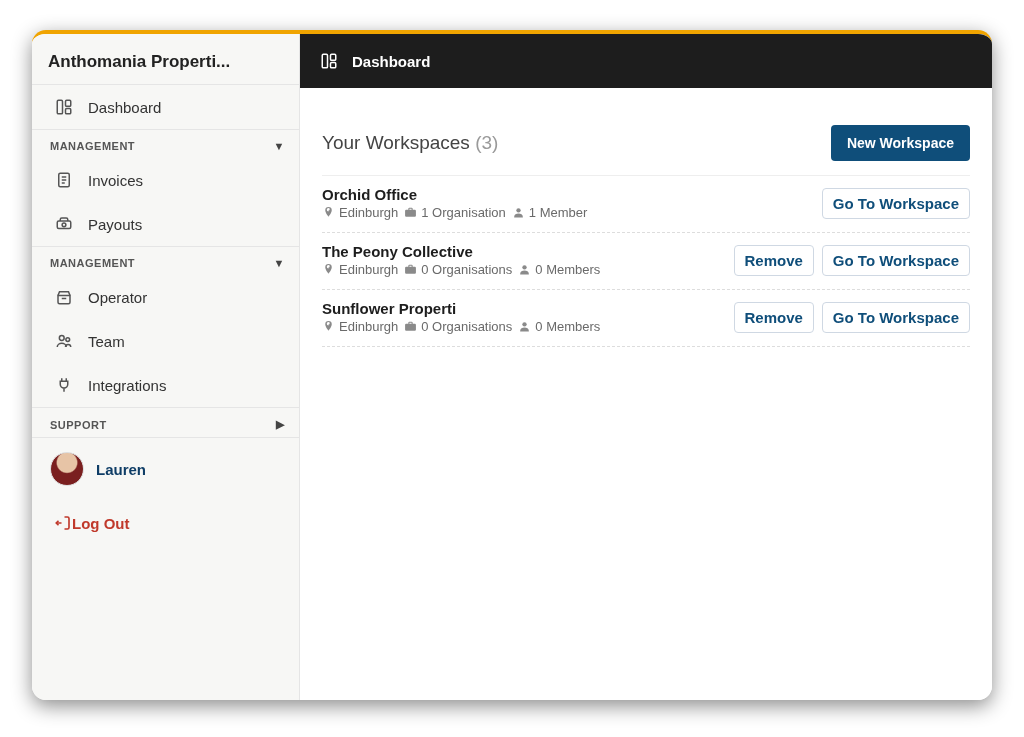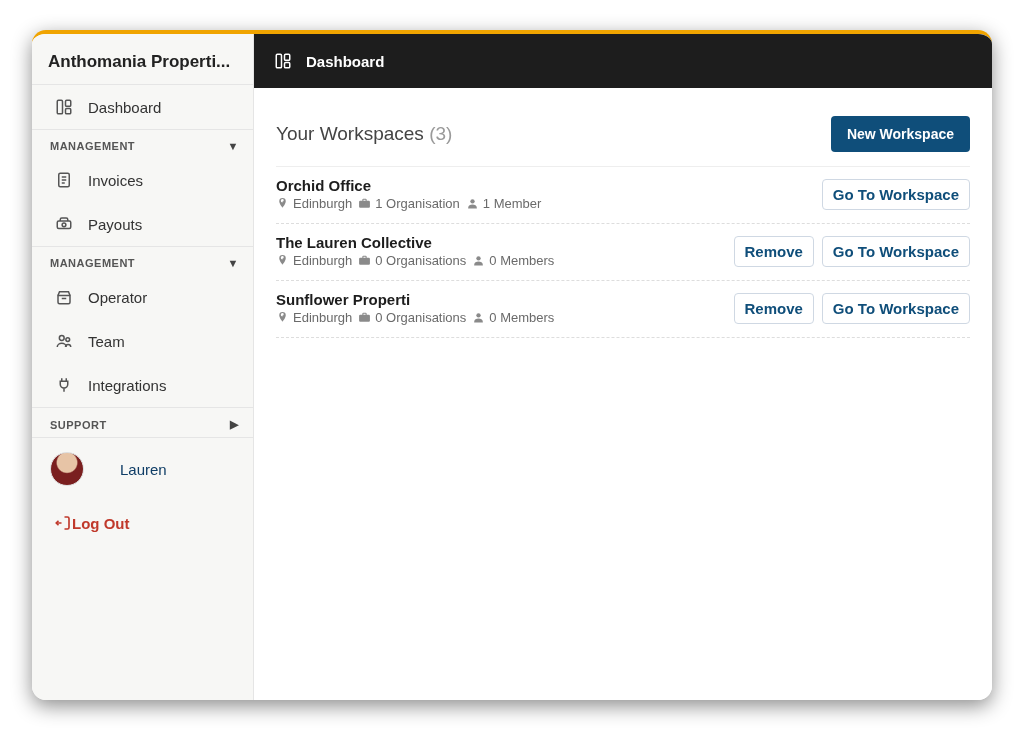--- a/index.html
+++ b/index.html
@@ -15,21 +15,21 @@
     border-radius: 14px;
     overflow: hidden;
     border-top: 4px solid #f0a400;
     box-shadow: 0 6px 20px rgba(0,0,0,0.45);
     display: flex;
     background: #fff;
     position: relative;
   }
   
   .sidebar {
-    width: 222px;
+    width: 268px;
     background: #f7f7f5;
     border-right: 1px solid #e5e5e5;
     display: flex;
     flex-direction: column;
     flex-shrink: 0;
   }
   .org-title {
     padding: 18px 16px 12px 16px;
     font-size: 17px;
     font-weight: 700;
@@ -72,21 +72,21 @@
   .user-row {
     display:flex; align-items:center; gap:12px;
     padding: 14px 18px;
     border-top:1px solid #e5e5e5;
   }
   .avatar {
     width:34px; height:34px; border-radius:50%;
     background: radial-gradient(circle at 50% 30%, #e7c4a6 0 35%, #7a1f1f 40% 100%);
     border:1px solid #ddd;
   }
-  .user-name { color:#0f3d66; font-weight:400; font-size:15px;margin-left:24px; }
+  .user-name { color:#0f3d66; font-weight:700; font-size:15px; }
   .logout-row {
     display:flex; align-items:flex-end; 
     padding: 14px 22px;
     color:#c0392b; font-weight:700; font-size:15px;
     cursor:pointer;
   }
   .logout-row .icon-slot svg { color:#c0392b; }
 
   
   .main { flex:1; display:flex; flex-direction:column; background:#fff; }
@@ -94,21 +94,21 @@
     height:54px;
     background:#1d1d1d;
     color:#fff;
     display:flex; align-items:center;
     padding:0 20px;
     gap:14px;
   }
   .topbar .icon-slot { color:#fff; }
   .topbar-title { font-weight:700; font-size:15px; }
 
-  .content { padding: 28px 22px; }
+  .content { padding: 37px 22px; }
   .ws-header {
     display:flex; align-items:center; justify-content:space-between;
     padding-bottom:14px;
     border-bottom:1px solid #eee;
   }
   .ws-title { font-size:19px; color:#444; }
   .ws-count { color:#9a9a9a; font-weight:400; }
   .btn-primary {
     background:#0f4e7a; color:#fff;
     border:none; border-radius:4px;
@@ -280,21 +280,21 @@
                     </svg>
                   </span>1 Member</span>
               </div>
             </div>
             <div class="ws-actions">
               <button class="btn-outline">Go To Workspace</button>
             </div>
           </div>
           <div class="ws-row">
             <div class="ws-info">
-              <div class="ws-name">The Lauren Collective</div>
+              <div class="ws-name">The Peony Collective</div>
               <div class="ws-meta">
                 <span class="mi"><span>
                     <svg width="13" height="13" viewBox="0 0 24 24" fill="#8a8a8a">
                       <path d="M12 2a6 6 0 0 0-6 6c0 4.5 6 12 6 12s6-7.5 6-12a6 6 0 0 0-6-6zm0 8.2A2.2 2.2 0 1 1 12 3.8a2.2 2.2 0 0 1 0 4.4z"></path>
                     </svg>
                   </span>Edinburgh</span>
                 <span class="mi"><span>
                     <svg width="13" height="13" viewBox="0 0 24 24" fill="#8a8a8a">
                       <path d="M20 7h-4V5a2 2 0 0 0-2-2h-4a2 2 0 0 0-2 2v2H4a2 2 0 0 0-2 2v9a2 2 0 0 0 2 2h16a2 2 0 0 0 2-2V9a2 2 0 0 0-2-2zM10 5h4v2h-4V5z"></path>
                     </svg>

